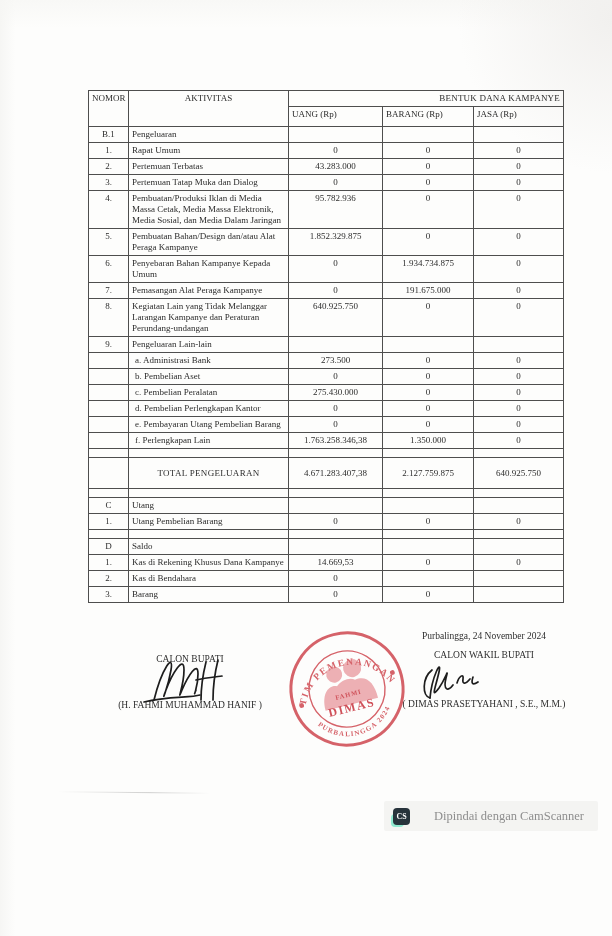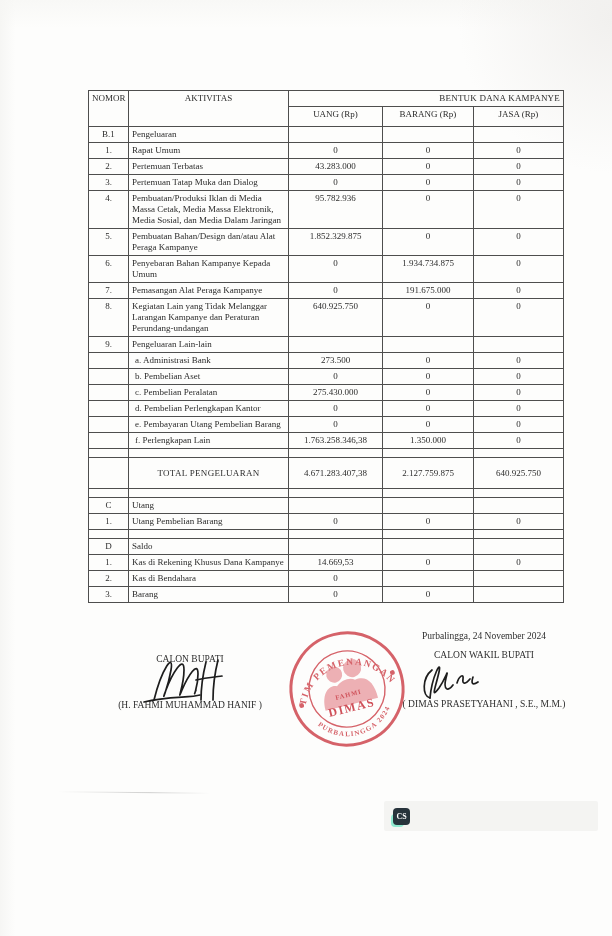--- a/index.html
+++ b/index.html
@@ -14,21 +14,21 @@
   }
 
   
   table.doc { position:absolute; left:88px; top:90px; width:475px; border-collapse:collapse; table-layout:fixed; }
   table.doc th, table.doc td {
     border:1px solid #4e4e4e; font-size:9px; line-height:11px;
     font-weight:normal; color:#2c2c2c; padding:2px 3px; vertical-align:top;
     overflow:hidden;
   }
   th.group-h { height:11px; text-align:right; letter-spacing:.2px; }
-  th.sub-h  { height:15px; text-align:center; vertical-align:middle; }
+  th.sub-h  { height:15px; text-align:left; vertical-align:middle; }
   th.span-h { text-align:center; vertical-align:middle; }
   td.c-no    { text-align:center;margin-top:32px; }
   td.c-akt   { text-align:left; padding-left:5px; }
   td.c-akt.indent { padding-left:17px; text-indent:-11px; }
   td.c-money { text-align:center; }
   tr.spacer td { height:8px; padding:0 3px; }
   tr.total td  { height:26px; vertical-align:middle; }
   tr.total td.c-akt { text-align:center; padding-left:3px; letter-spacing:.3px; }
   tr.row-norm td { height:11px; }
 
@@ -321,15 +321,16 @@
     </g>
   </svg>
 
   <div class="fold-line"></div>
 
   <div class="badge">
     <span class="cs-wrap">
       <span class="cs-glow" style="background: rgb(143, 233, 207);"></span>
       <span class="cs-box" style="background: rgb(39, 51, 59);">CS</span>
     </span>
+    <span class="badge-label">Dipindai dengan CamScanner</span>
   </div>
 
 </div>
 
 </body></html>

